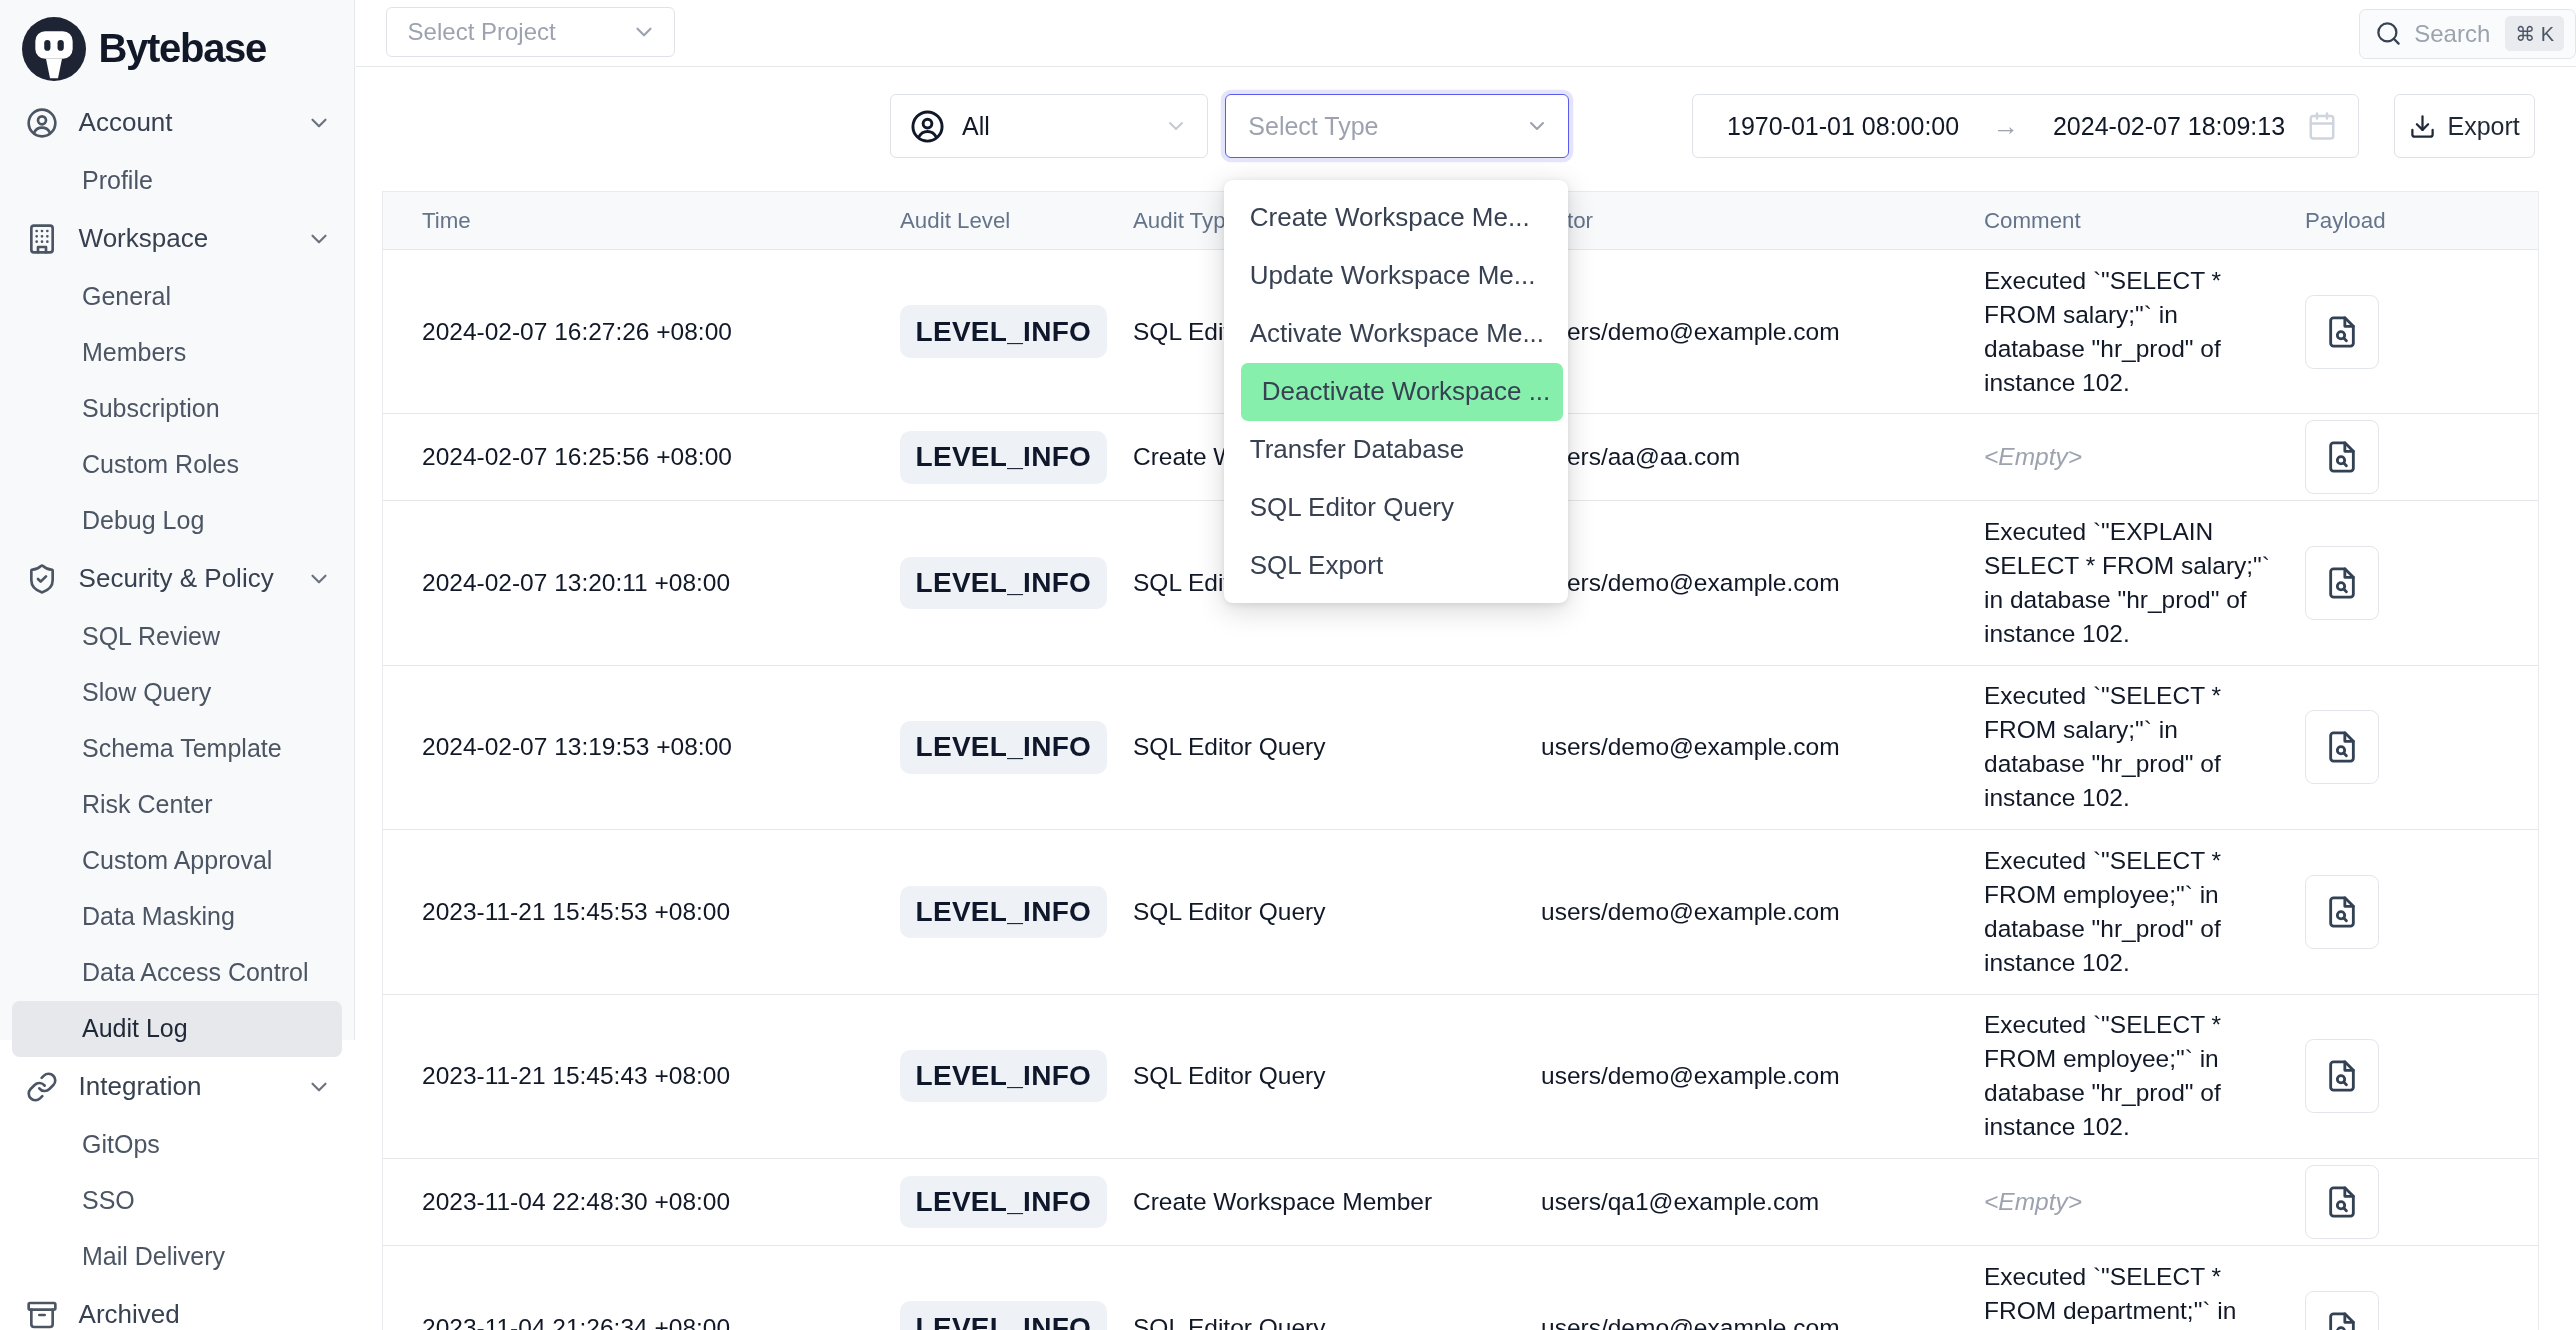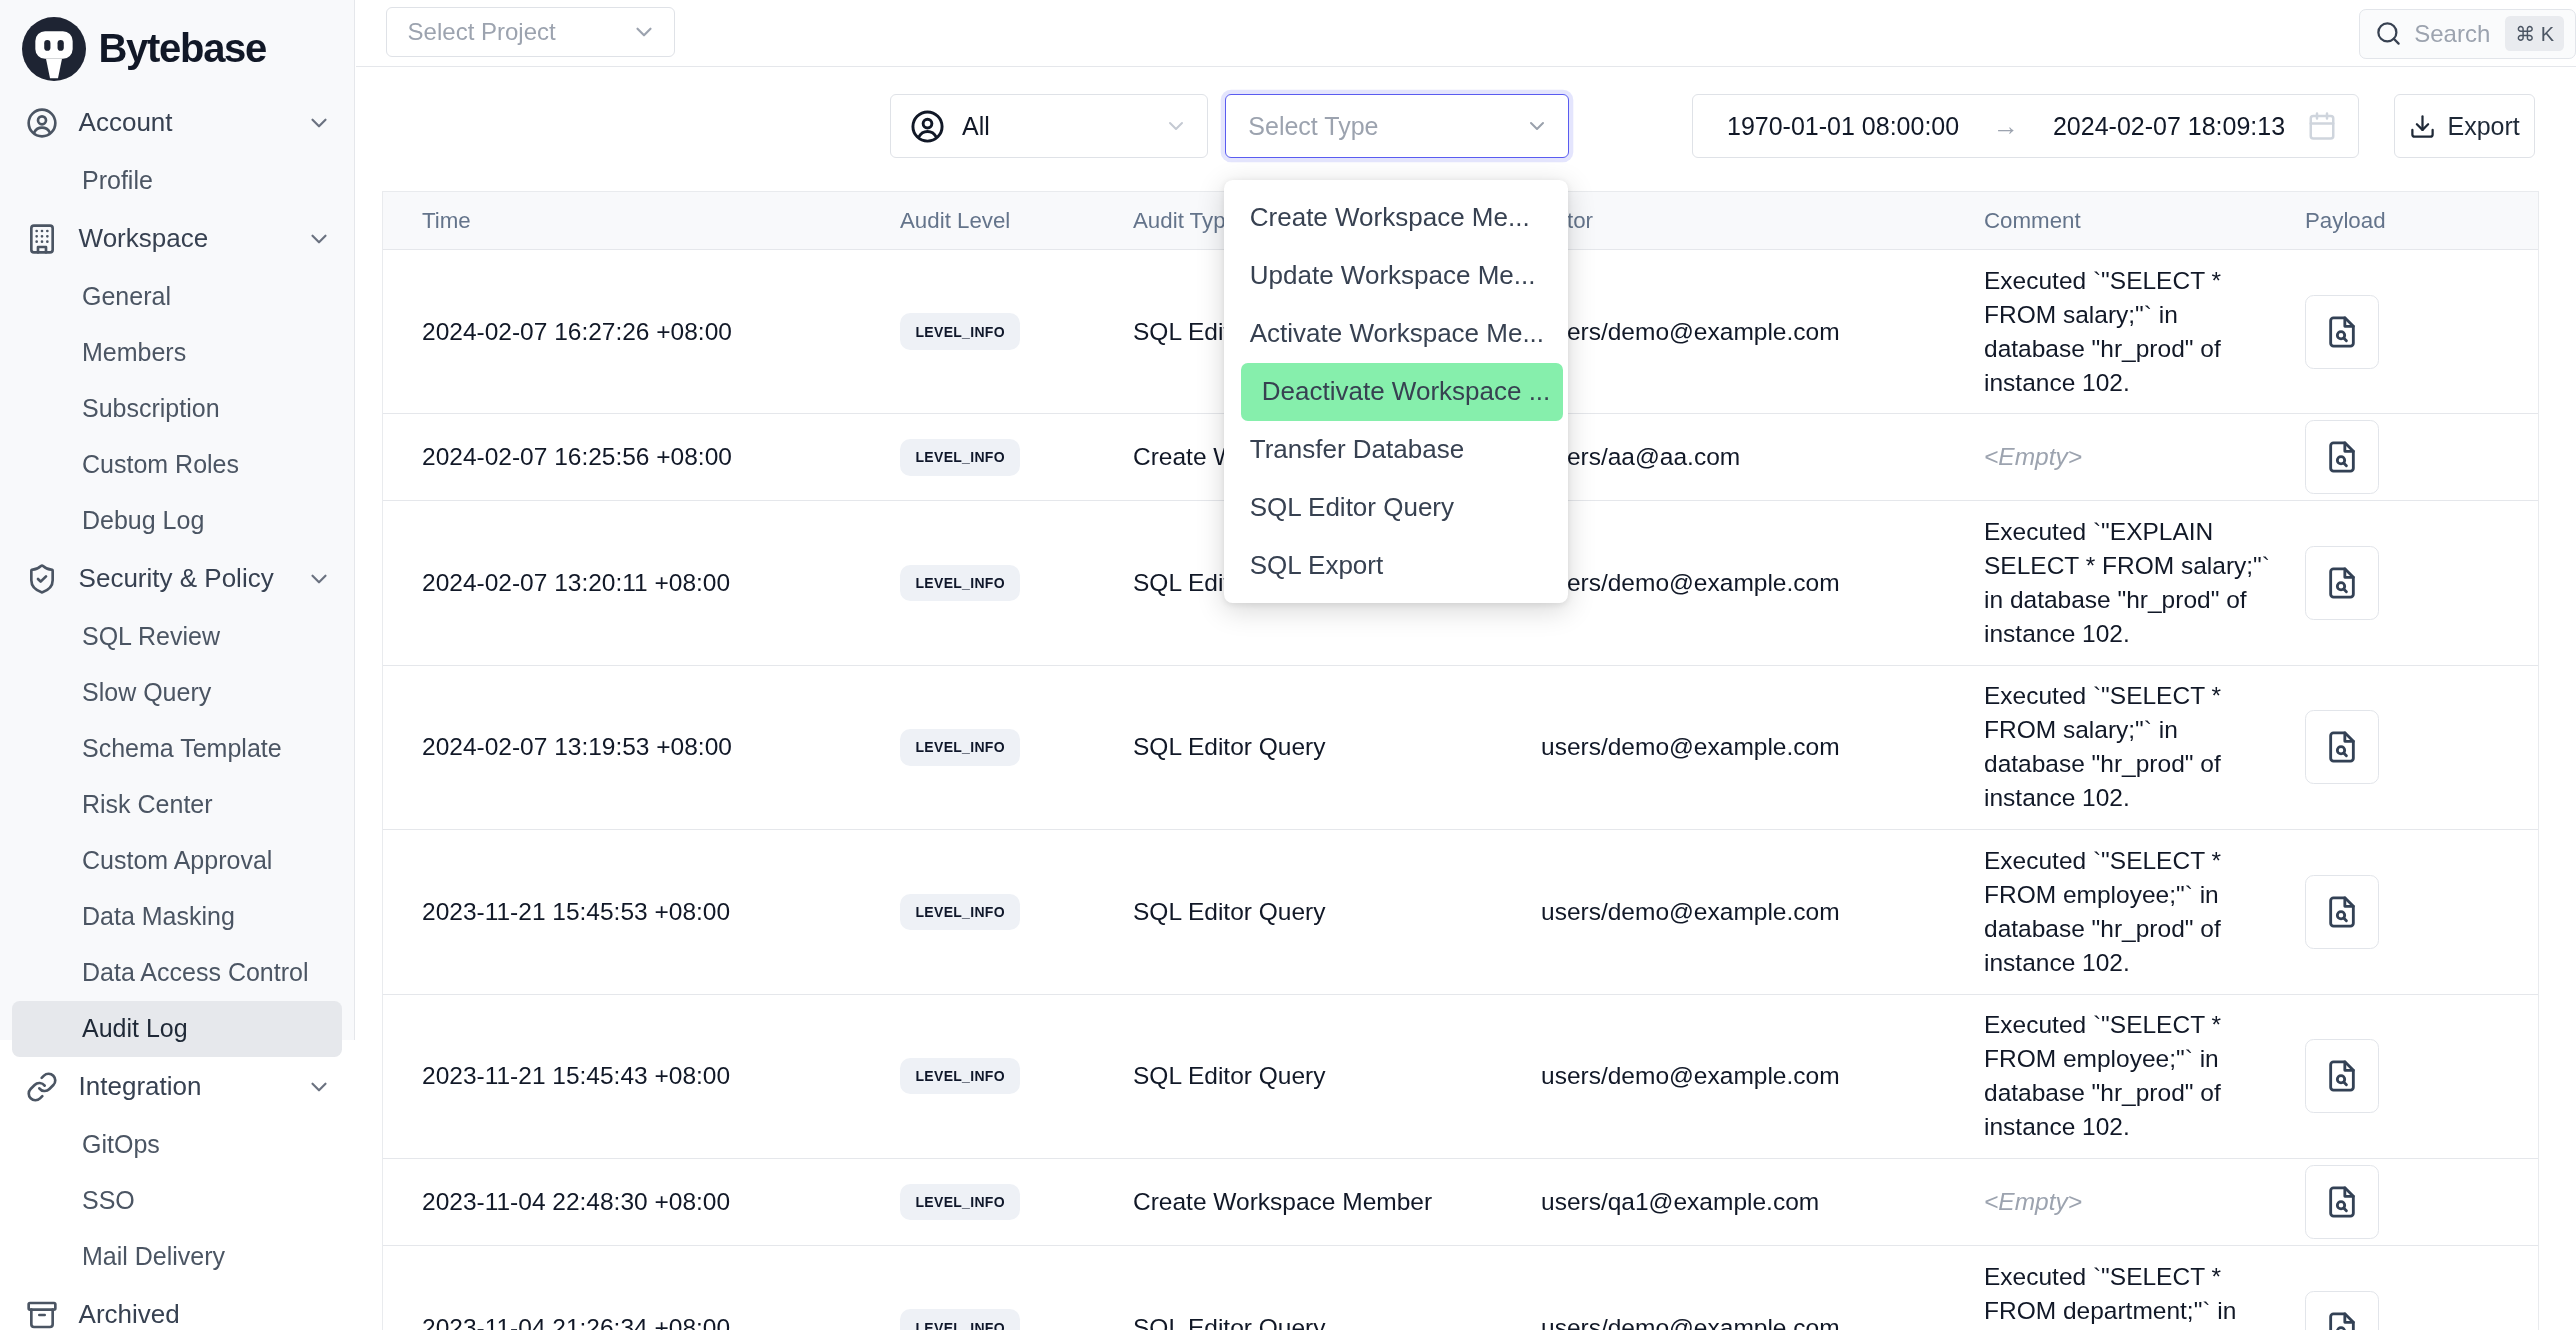--- a/index.html
+++ b/index.html
@@ -65,21 +65,21 @@
   
   .table { position:absolute; left:382px; top:191px; width:2157px;
     border:0.9px solid #e9ebee; border-bottom:none; }
   .t-row { display:grid; grid-template-columns:517px 233px 408px 443px 321px 235px;
     border-bottom:0.9px solid #e5e7eb; background:#fff; align-items:center; }
   .t-head { background:#f8f9fb; height:58px; }
   .th { font-size:22.3px; font-weight:500; color:#64748b; }
   .td { font-size:24.5px; color:#111827; }
   .c0 { padding-left:39px; }
   .t-row .cell-level { display:flex; }
-  .badge { background:#eef1f6; color:#0f172a; font-weight:600; font-size:14px;
+  .badge { background:#eef1f6; color:#0f172a; font-weight:600; font-size:28px;
     padding:10.3px 15.5px; border-radius:10.3px; letter-spacing:0.3px; }
   .cell-comment { padding:13.7px 26px 13.7px 0; line-height:34px; min-height:86px;
     display:flex; align-items:center; }
   .cell-comment.empty { color:#9ca3af; font-style:italic; }
   .payload-btn { width:74px; height:74px; border:0.9px solid #e2e5ea; border-radius:8.6px;
     background:#fff; display:flex; align-items:center; justify-content:center; cursor:pointer; }
   .payload-btn .picon { width:34px; height:34px; color:#334155; display:flex; }
   .t-body .t-row { min-height:86px; }
 
   

